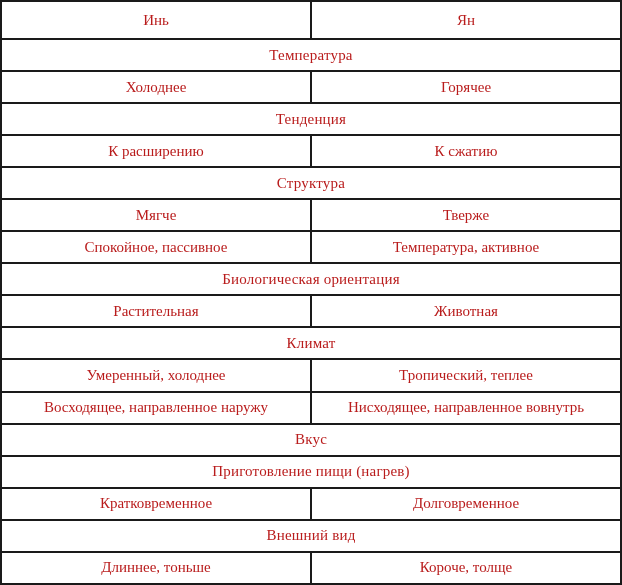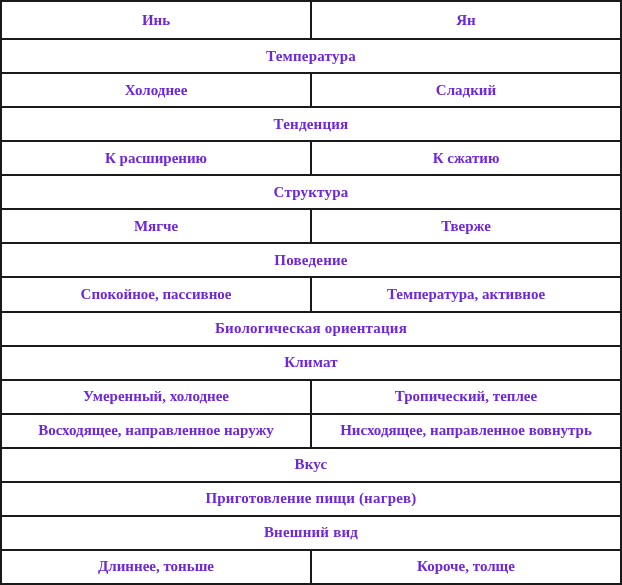--- a/index.html
+++ b/index.html
@@ -11,23 +11,23 @@
     width: 622px;
     height: 585px;
     box-sizing: border-box;
   }
   table.yinyang {
     width: 622px;
     height: 585px;
     border-collapse: collapse;
     table-layout: fixed;
     font-family: "Liberation Serif", "DejaVu Serif", serif;
-    font-weight: bold;
+    font-weight: normal;
     font-size: 15px;
-    color: #6d28d9;
+    color: #b91c1c;
     background: #ffffff;
   }
   table.yinyang td {
     border: 2px solid #1a1a1a;
     text-align: center;
     vertical-align: middle;
     padding: 2px 6px;
     overflow: hidden;
     white-space: nowrap;
   }
@@ -51,49 +51,50 @@
       <tr class="header-row">
         <td>Инь</td>
         <td>Ян</td>
       </tr>
 
       <tr>
         <td class="cat" colspan="2">Температура</td>
       </tr>
       <tr>
         <td>Холоднее</td>
-        <td>Сладкий</td>
+        <td>Горячее</td>
       </tr>
 
       <tr>
         <td class="cat" colspan="2">Тенденция</td>
       </tr>
       <tr>
         <td>К расширению</td>
         <td>К сжатию</td>
       </tr>
 
       <tr>
         <td class="cat" colspan="2">Структура</td>
       </tr>
       <tr>
         <td>Мягче</td>
         <td>Тверже</td>
       </tr>
 
       <tr>
-        <td class="cat" colspan="2">Поведение</td>
-      </tr>
-      <tr>
         <td>Спокойное, пассивное</td>
         <td>Температура, активное</td>
       </tr>
 
       <tr>
         <td class="cat" colspan="2">Биологическая ориентация</td>
+      </tr>
+      <tr>
+        <td>Растительная</td>
+        <td>Животная</td>
       </tr>
 
       <tr>
         <td class="cat" colspan="2">Климат</td>
       </tr>
       <tr>
         <td>Умеренный, холоднее</td>
         <td>Тропический, теплее</td>
       </tr>
 
@@ -102,20 +103,24 @@
         <td>Нисходящее, направленное вовнутрь</td>
       </tr>
 
       <tr>
         <td class="cat" colspan="2">Вкус</td>
       </tr>
 
       <tr>
         <td class="cat" colspan="2">Приготовление пищи (нагрев)</td>
       </tr>
+      <tr>
+        <td>Кратковременное</td>
+        <td>Долговременное</td>
+      </tr>
 
       <tr>
         <td class="cat" colspan="2">Внешний вид</td>
       </tr>
       <tr>
         <td>Длиннее, тоньше</td>
         <td>Короче, толще</td>
       </tr>
     </tbody>
   </table>

